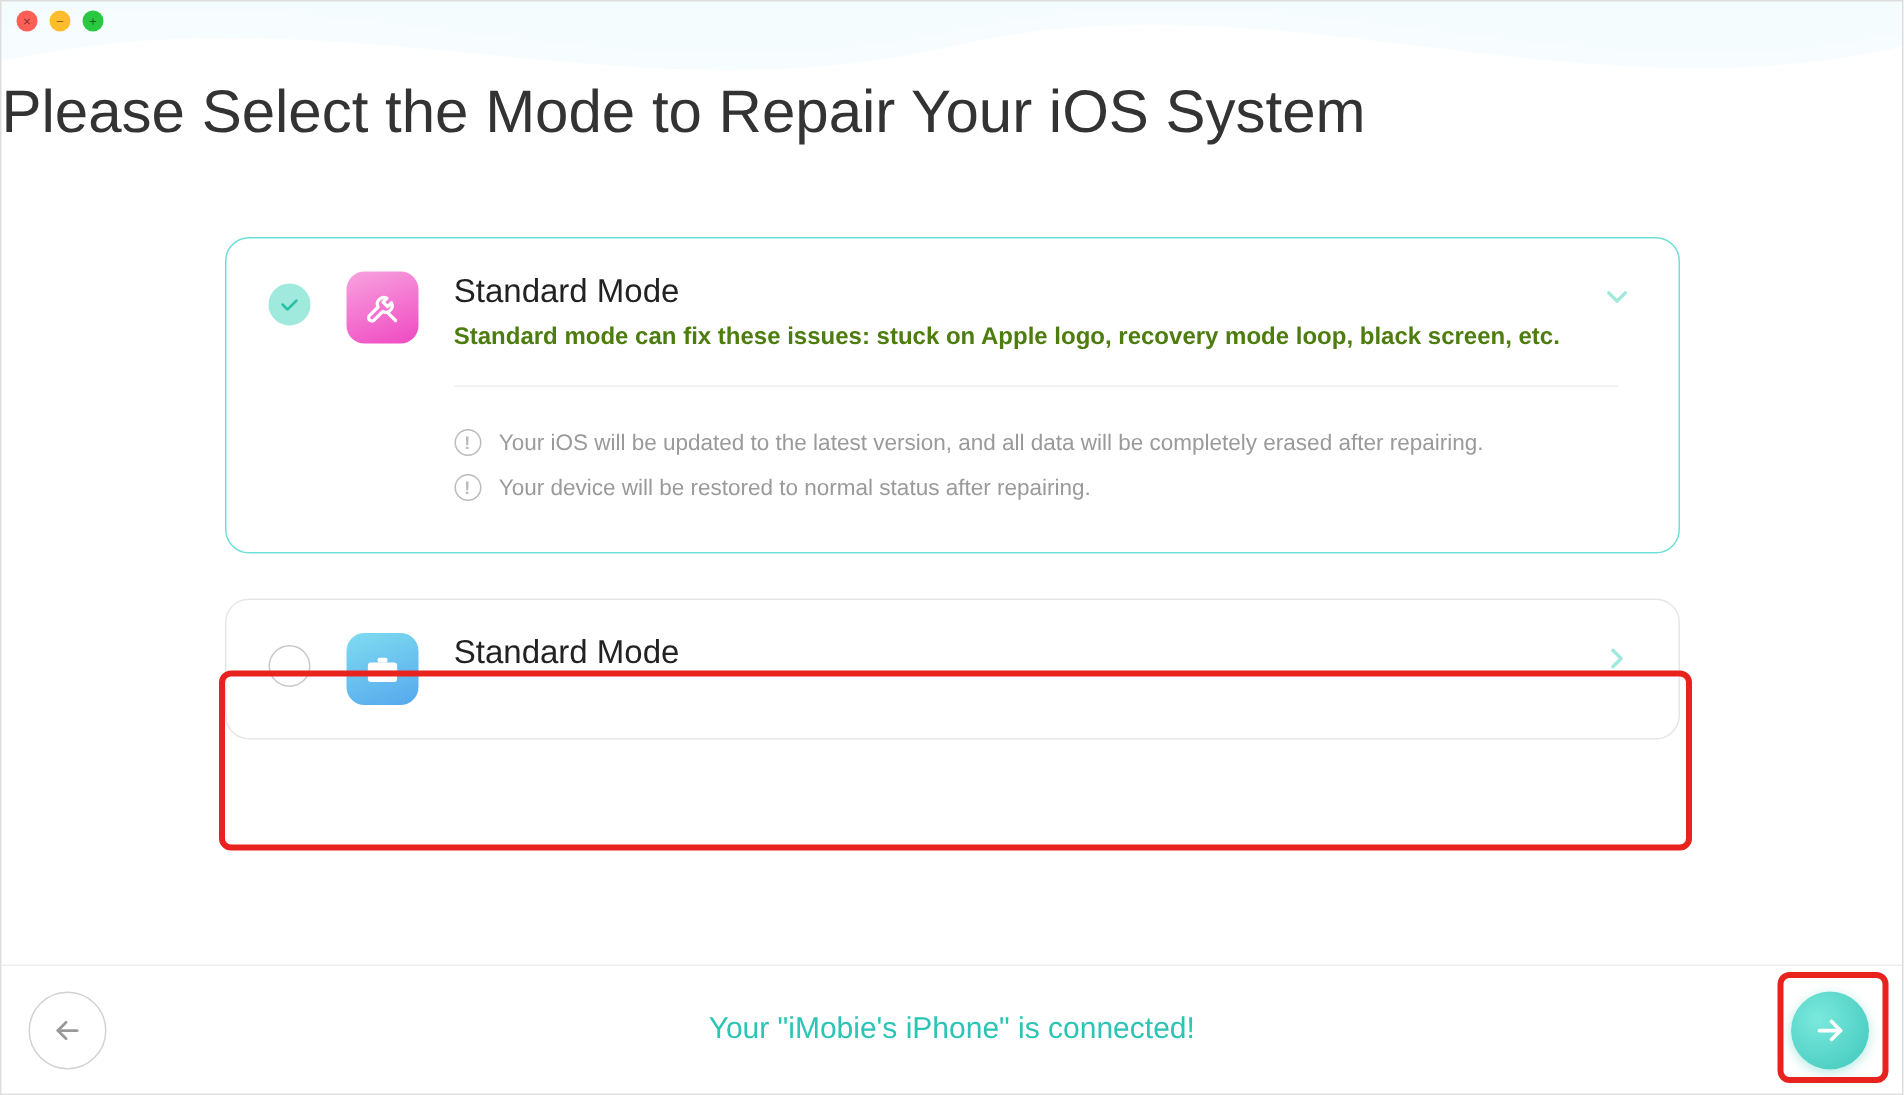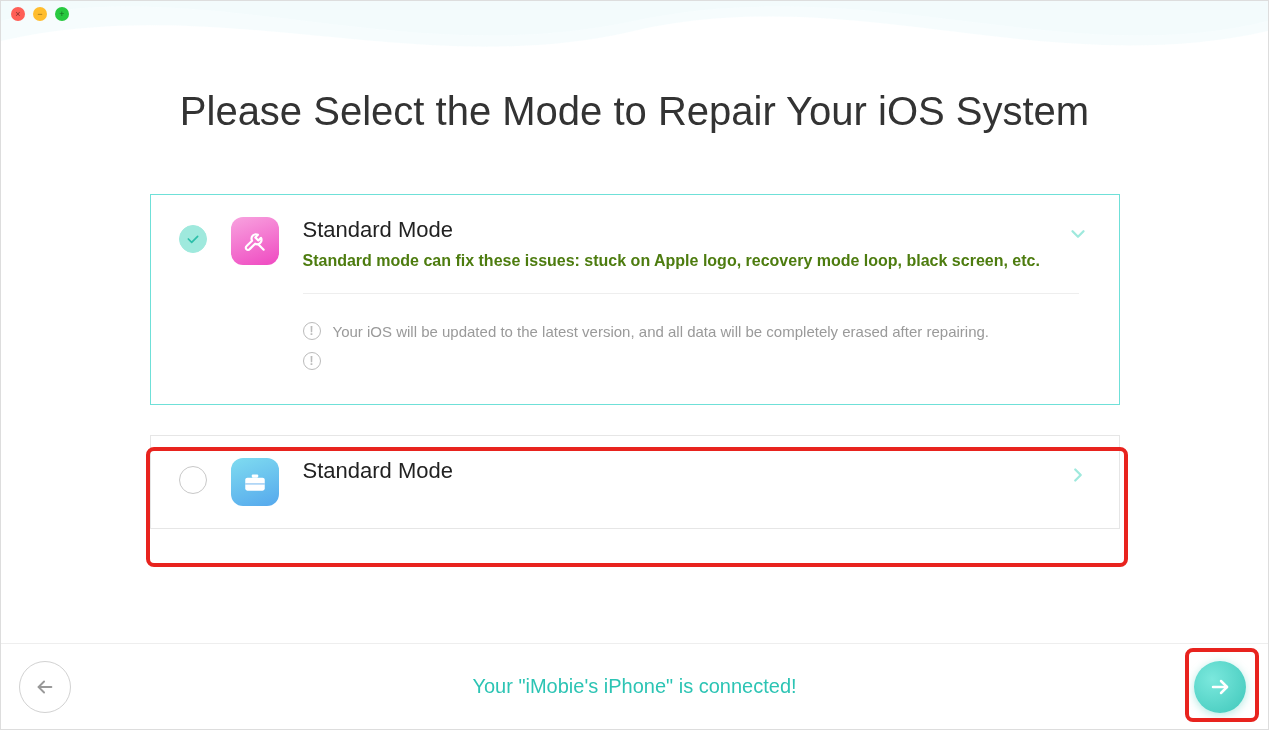--- a/index.html
+++ b/index.html
@@ -29,34 +29,33 @@
   .tl {
     width: 14px; height: 14px; border-radius: 50%;
     display: inline-flex; align-items: center; justify-content: center;
     font-size: 9px; color: rgba(0,0,0,0.5);
     line-height: 1;
   }
   .tl.close { background: #ff5f57; }
   .tl.min   { background: #ffbd2e; }
   .tl.max   { background: #28c940; }
   .page-title {
-    text-align: center;
     font-size: 40px;
     font-weight: 300;
     color: #333;
-    margin-top: 88px;
+    margin-top: 52px;
   }
   .modes {
     width: 970px;
     margin: 60px auto 0;
   }
   .mode-card {
     width: 100%;
     border: 1px solid #e6e6e6;
-    border-radius: 0;
+    border-radius: 16px;
     background: #fff;
     padding: 22px 40px 22px 28px;
     position: relative;
     display: flex;
     align-items: flex-start;
     gap: 24px;
   }
   .mode-card.selected {
     border: 1px solid #6fe0d8;
   }
@@ -208,20 +207,21 @@
     <div class="mode-text">
       <div class="mode-title">Standard Mode</div>
       <div class="mode-desc">Standard mode can fix these issues: stuck on Apple logo, recovery mode loop, black screen, etc.</div>
       <div class="notes">
         <div class="note-line">
           <span class="warn-icon">!</span>
           <span>Your iOS will be updated to the latest version, and all data will be completely erased after repairing.</span>
         </div>
         <div class="note-line">
           <span class="warn-icon">!</span>
+          <span>Your device will be restored to normal status after repairing.</span>
         </div>
       </div>
     </div>
     <div class="card-chevron">
       <svg viewBox="0 0 24 24" fill="none" stroke="currentColor" stroke-width="2.5" stroke-linecap="round" stroke-linejoin="round">
           <polyline points="6 9 12 15 18 9"></polyline>
         </svg>
     </div>
   </div>
 

